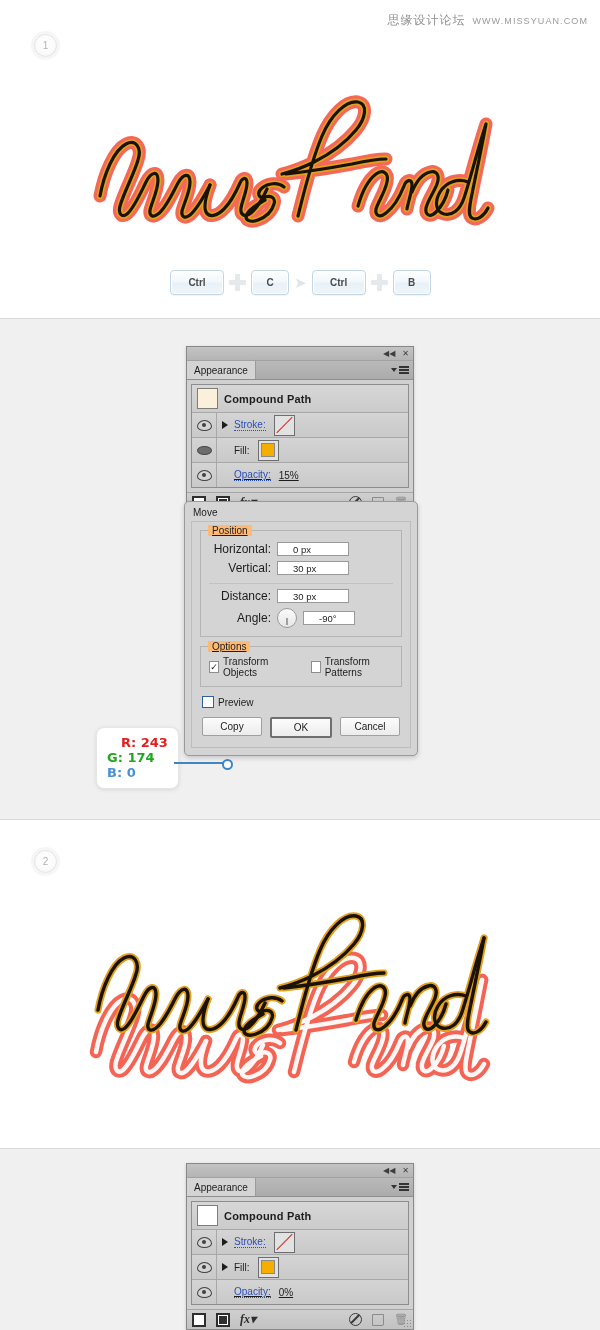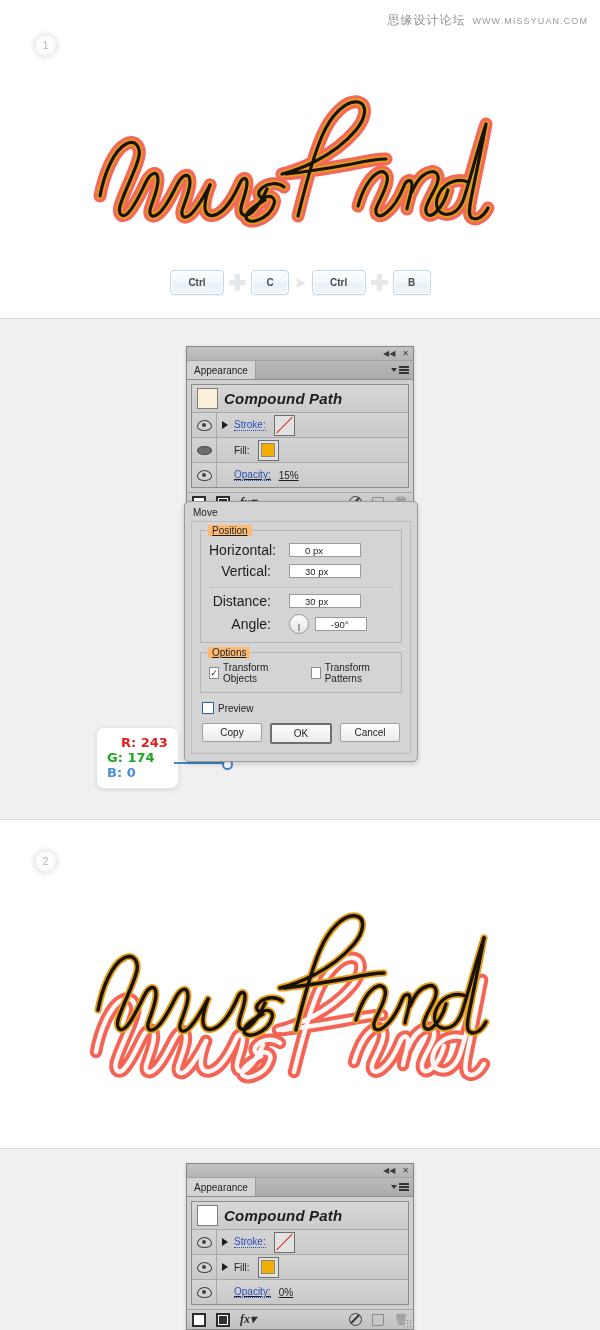--- a/index.html
+++ b/index.html
@@ -123,21 +123,21 @@
   .row:last-child { border-bottom: none; text-decoration: underline; }
   .row-head { height: 27px; background: linear-gradient(#d7d7d7, #cbcbcb); }
   .col-eye { width: 24px; display: flex; align-items: center; justify-content: center; border-right: 1px solid #a8a8a8; height: 100%; }
   .col-tri { width: 15px; display: flex; align-items: center; justify-content: center; }
   .col-lbl { flex: 1; display: flex; align-items: center; gap: 8px; padding-left: 2px; }
   .thumb-sq {
     width: 19px; height: 19px; border: 1px solid #7d7d7d; margin: 0 6px 0 5px;
   }
   .thumb-cream { background: #fbf0d9; }
   .thumb-white { background: #ffffff; }
-  .row-title { font-weight: bold; font-size: 15px; letter-spacing: 0.2px; font-style: italic; }
+  .row-title { font-weight: bold; font-size: 11px; letter-spacing: 0.2px; }
   .lnk {
     color: #2a4fb8;
     border-bottom: 1px dotted #2a4fb8;
     line-height: 11px;
   }
   .lbl-plain { color: #1d1d1d; }
   .val { color: #1d1d1d; }
   .tri {
     width: 0; height: 0;
     border-top: 4px solid transparent; border-bottom: 4px solid transparent;
@@ -256,21 +256,21 @@
     background: #fdba74;
     padding: 0 4px;
     font-size: 10px;
     text-decoration: underline;
   }
   .frow {
     display: flex; align-items: center;
     margin-top: 5px;
   }
   .frow .flabel {
-    width: 62px; text-align: right; padding-right: 18px; font-size: 14px;
+    width: 62px; text-align: right; padding-right: 6px; font-size: 12px;
   }
   .finput {
     width: 72px; height: 14px;
     background: #ffffff;
     border: 1px solid #9a9a9a;
     font-size: 9.5px;
     color: #1d1d1d;
     display: flex; align-items: center;
     padding-left: 15px;
     box-sizing: border-box;

